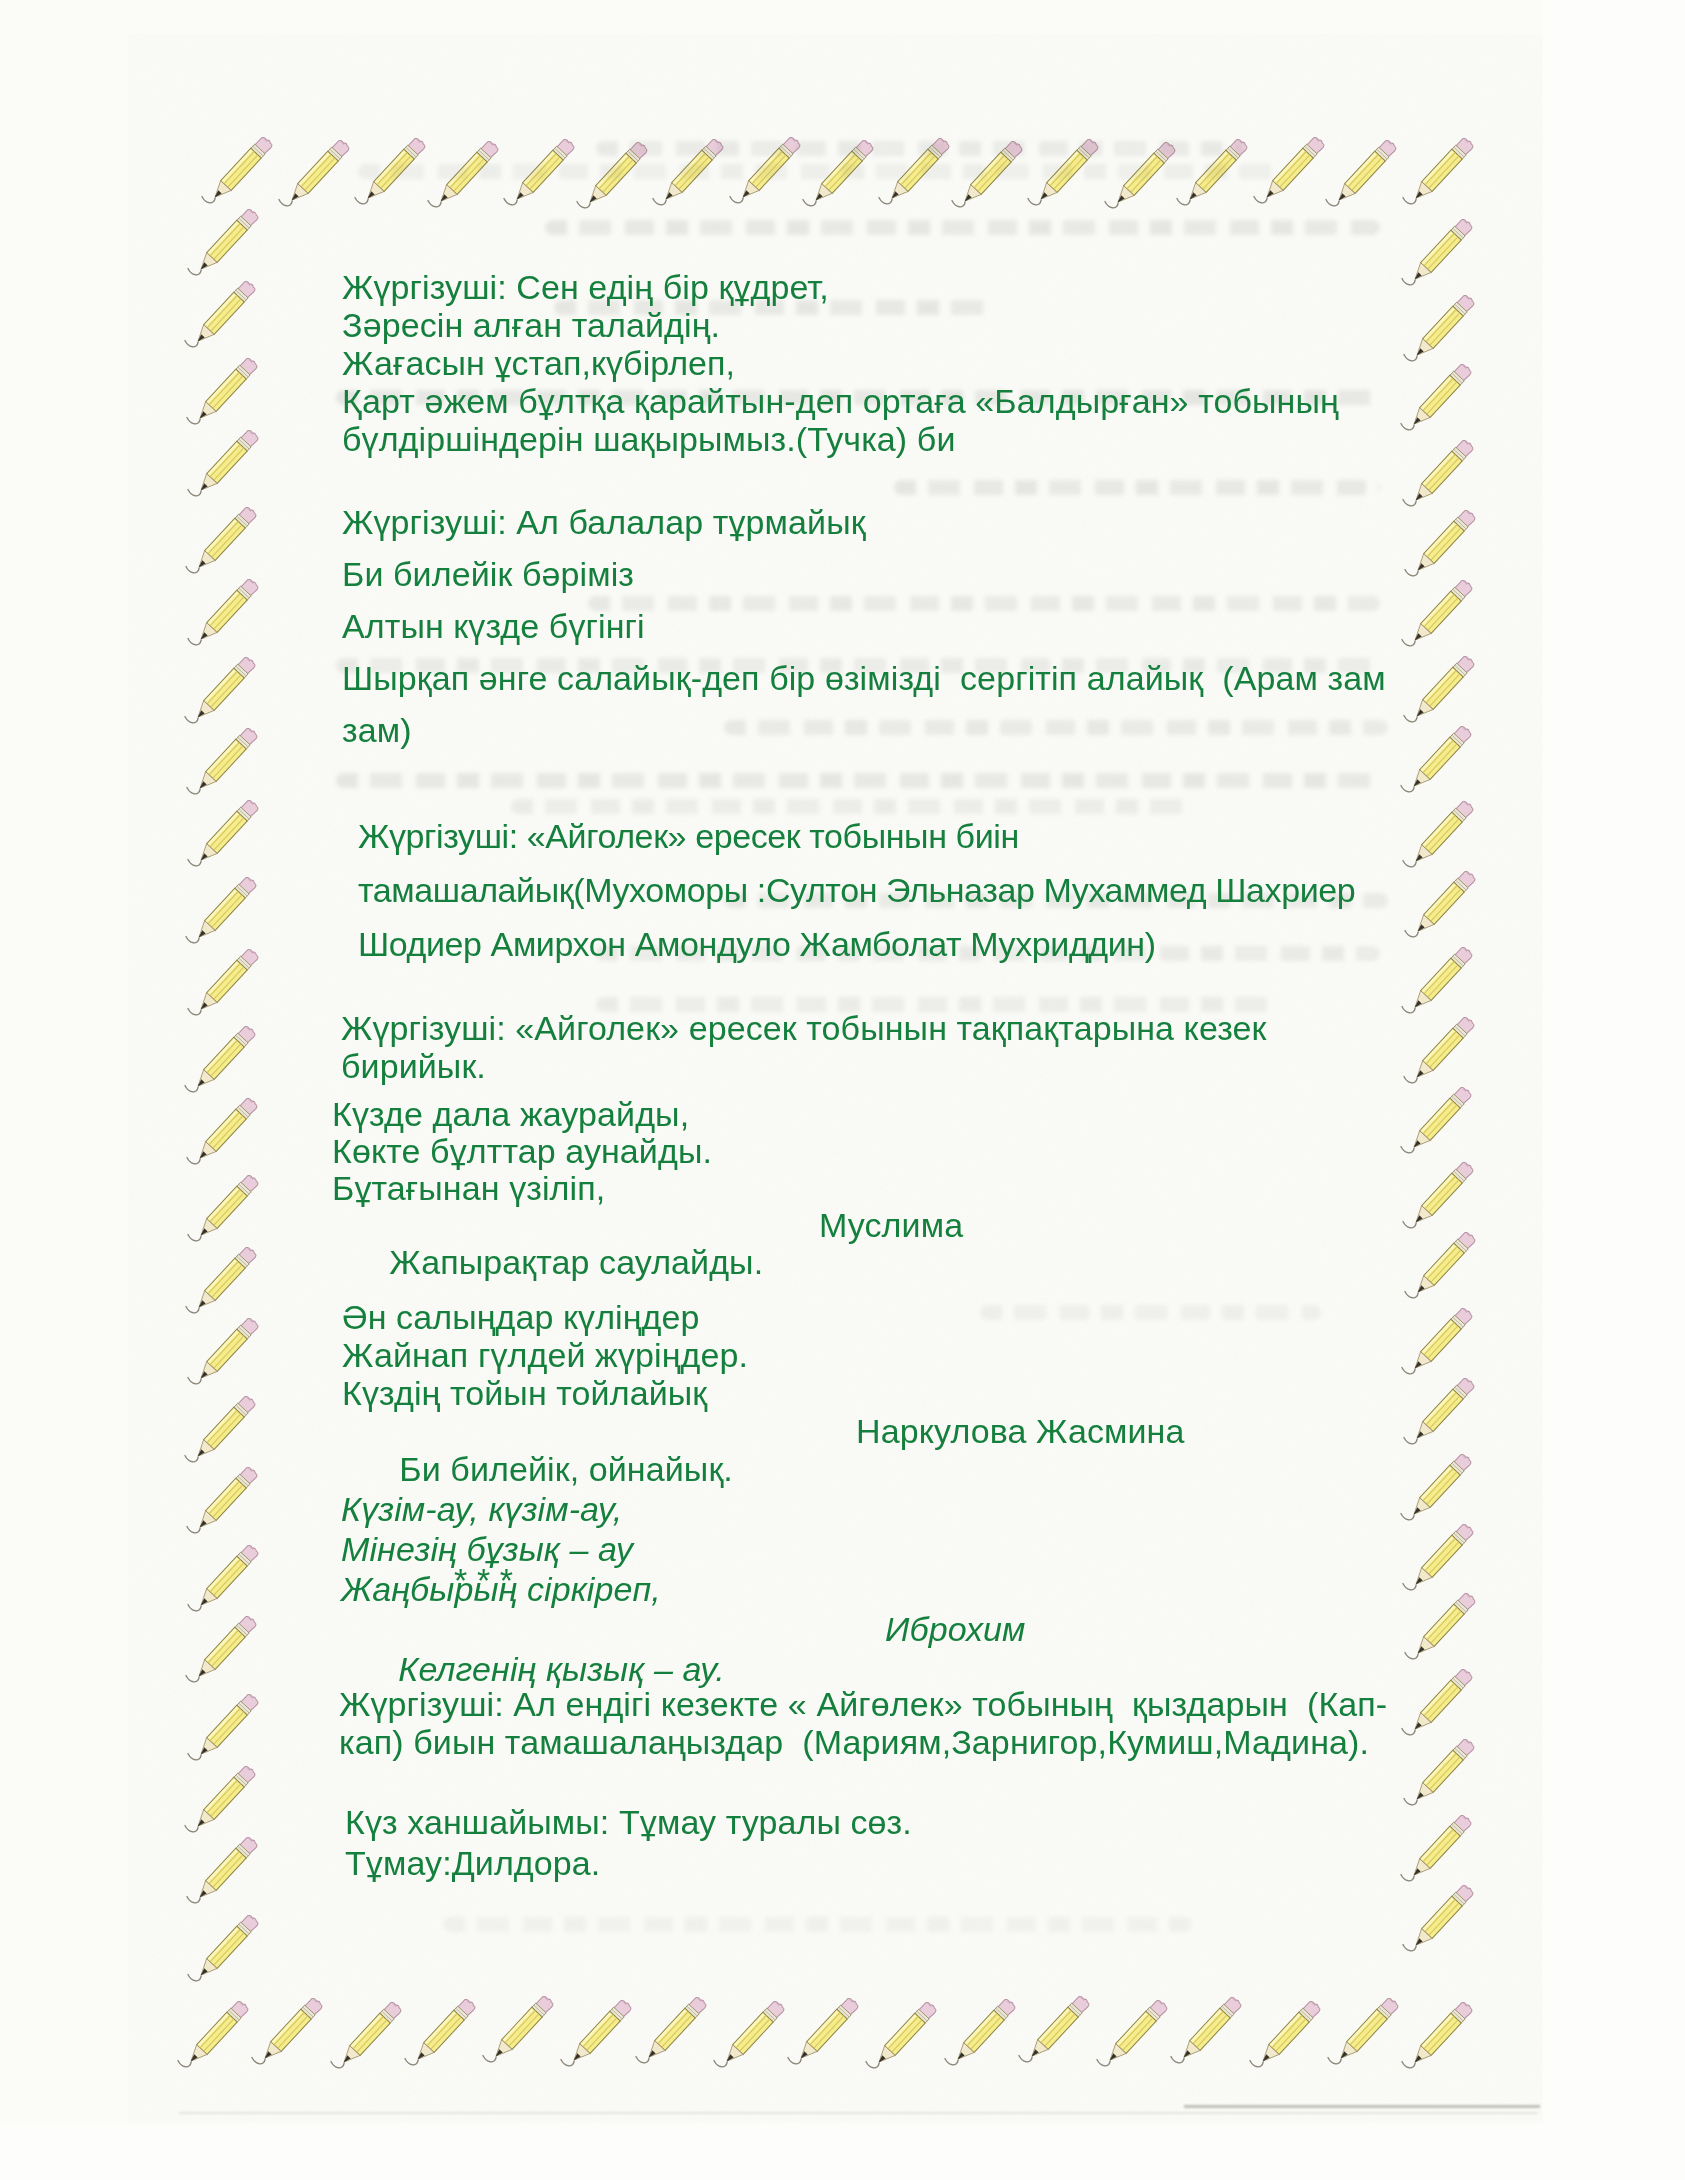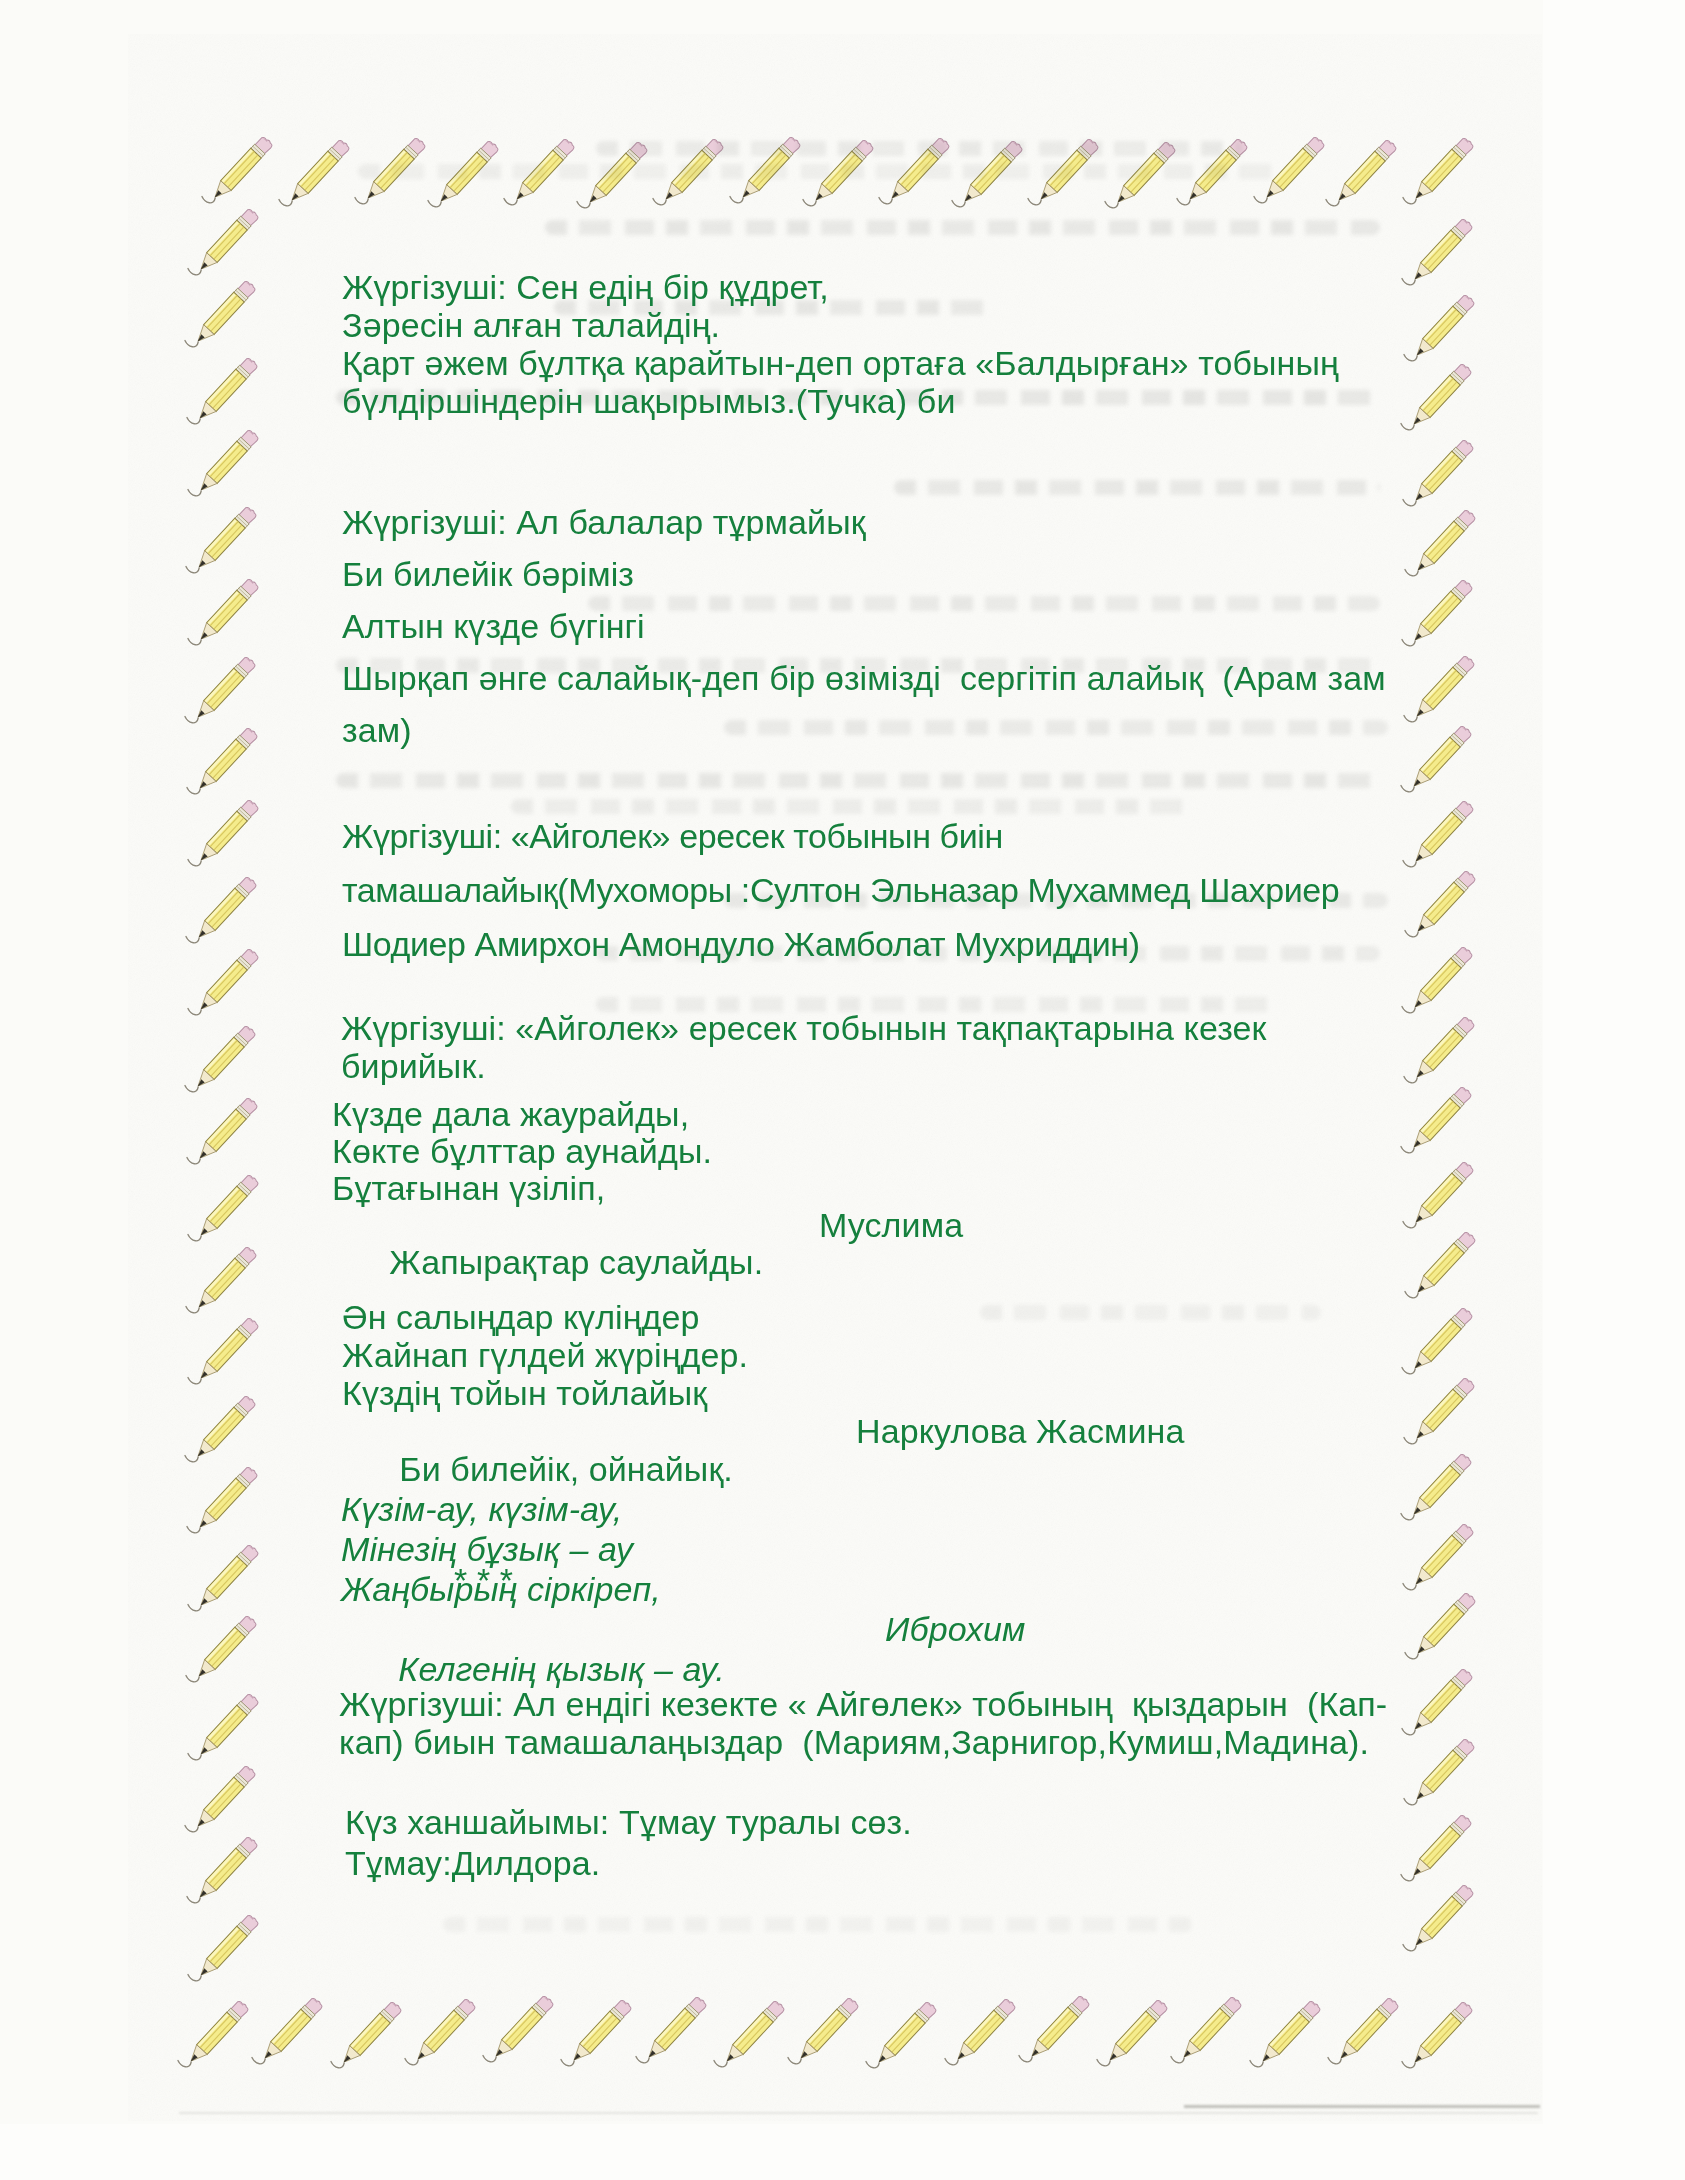--- a/index.html
+++ b/index.html
@@ -15,21 +15,21 @@
     background:#fbfbf8;
   }
   .noise{position:absolute;left:128px;top:34px;opacity:.055;pointer-events:none;}
   .tblock{
     position:absolute;
     font-size:34px;
     color:#15803d;
     letter-spacing:0.1px;
   }
   .line{position:relative;white-space:pre-wrap;}
-  .condensed .line{letter-spacing:-0.4px;}
+  .condensed .line{letter-spacing:-0.4px;margin-left:16px;}
   .author{position:absolute;top:0;white-space:pre;text-align:center;}
   .ghost{
     position:absolute;height:14.5px;border-radius:7.7px;
     filter:blur(2.1px);
     background:repeating-linear-gradient(90deg,
       rgba(95,95,92,1) 0 22px, rgba(95,95,92,0) 22px 34px,
       rgba(95,95,92,.85) 34px 66px, rgba(95,95,92,0) 66px 80px,
       rgba(95,95,92,.9) 80px 109px, rgba(95,95,92,0) 109px 121px);
     pointer-events:none;
   }
@@ -340,20 +340,21 @@
       <div class="ghost" style="top: 1305px; left: 980px; width: 341px; opacity: 0.07;"></div>
       <div class="ghost" style="top: 1917px; left: 443px; width: 750px; opacity: 0.06;"></div>
     </div>
 
   <div class="edge-smudge" id="edge1"></div>
   <div class="edge-smudge" id="edge2"></div>
 
   <div class="tblock" style="left:342px;top:268px;line-height:38px;width:1090px;">
     <div class="line">Жүргізуші: Сен едің бір құдрет,</div>
     <div class="line">Зәресін алған талайдің.</div>
+    <div class="line">Жағасын ұстап,күбірлеп,</div>
     <div class="line">Қарт әжем бұлтқа қарайтын-деп ортаға «Балдырған» тобының</div>
     <div class="line">бүлдіршіндерін шақырымыз.(Тучка) би</div>
   </div>
 
   <div class="tblock" style="left:342px;top:496px;line-height:52px;width:1090px;">
     <div class="line">Жүргізуші: Ал балалар тұрмайық</div>
     <div class="line">Би билейік бәріміз</div>
     <div class="line">Алтын күзде бүгінгі</div>
     <div class="line">Шырқап әнге салайық-деп бір өзімізді  сергітіп алайық  (Арам зам</div>
     <div class="line">зам)</div>

